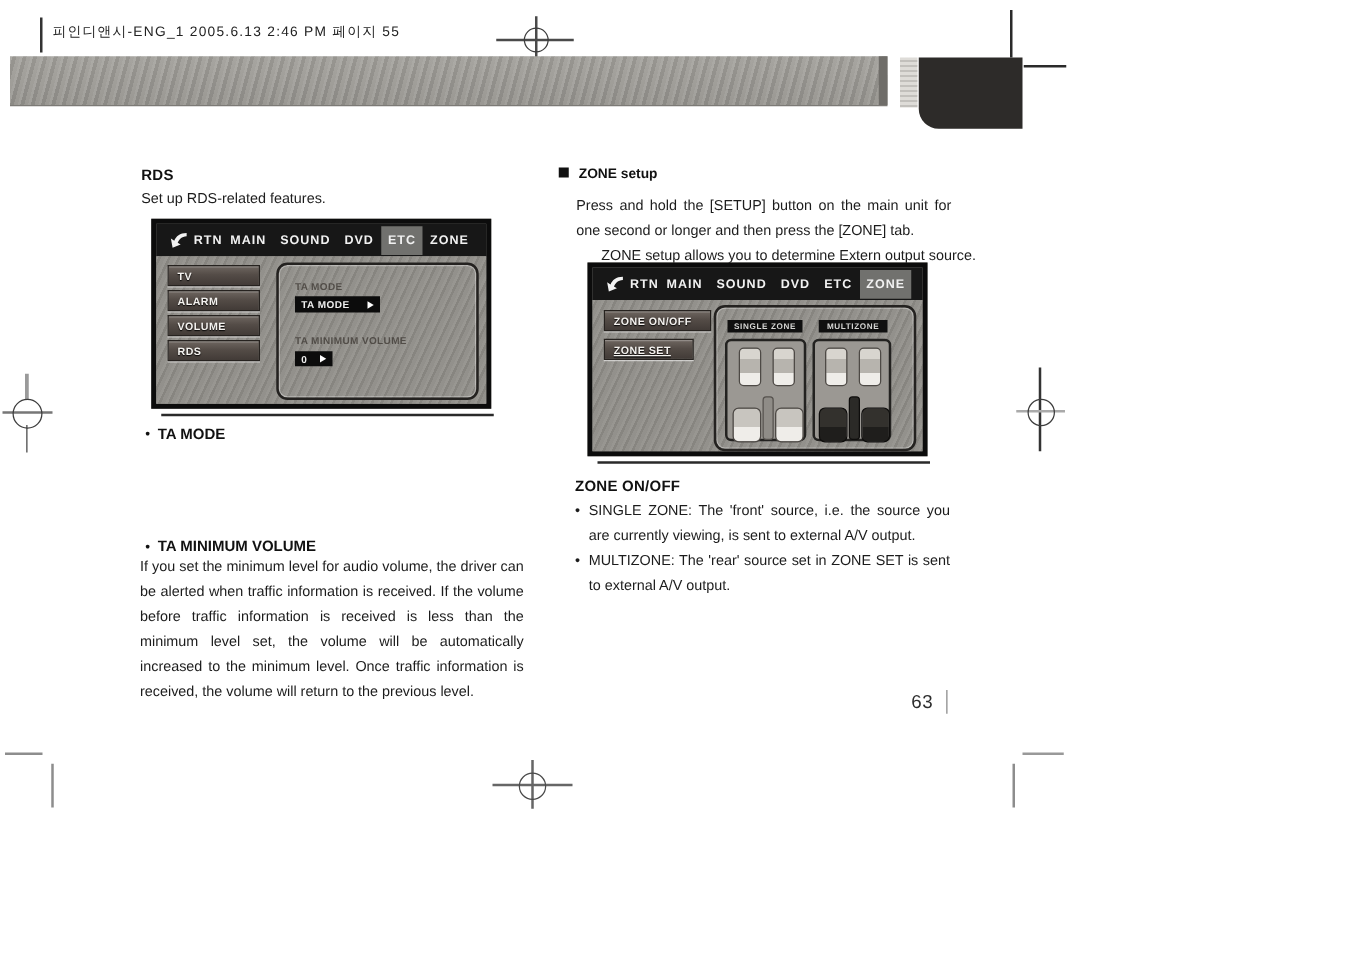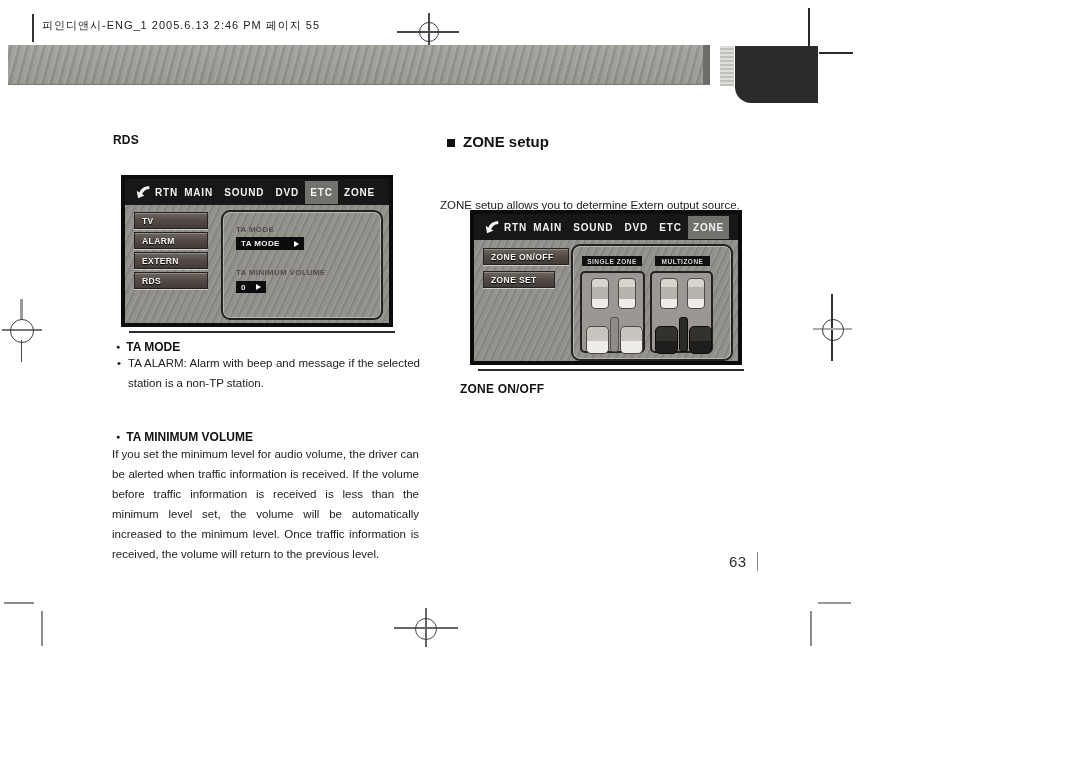--- a/index.html
+++ b/index.html
@@ -17,21 +17,21 @@
   .band::after{content:"";position:absolute;right:0;top:0;width:7px;height:100%;background:#6f6d69;}
   .band-gap{position:absolute;left:720px;top:46px;width:14px;height:40px;
         background:repeating-linear-gradient(180deg,#dedcd8 0 2px,#c2c0bc 2px 4px);}
   .dark-block{position:absolute;left:735px;top:46px;width:83px;height:57px;background:#2d2b29;
         border-bottom-left-radius:16px;}
   
   .h-bold{position:absolute;font-size:12px;font-weight:bold;color:#111;letter-spacing:.2px;}
   .body-txt{position:absolute;font-size:11.5px;line-height:20px;color:#1c1c1c;text-align:justify;}
   .dot-head{position:absolute;font-size:12px;font-weight:bold;color:#111;}
   .dot-head::before{content:"●";font-size:7px;vertical-align:2px;margin-right:6px;}
-  .sq-head{position:absolute;font-size:15px;font-weight:bold;color:#111;}
+  .sq-head{position:absolute;font-size:11px;font-weight:bold;color:#111;}
   .sq-head::before{content:"";display:inline-block;width:8px;height:8px;background:#111;margin-right:8px;}
   .bullet-item{position:relative;padding-left:11px;margin:0;}
   .bullet-item::before{content:"•";position:absolute;left:0;top:0;}
   
   .screen{position:absolute;border:4px solid #0c0c0c;background:#8f8d88;box-sizing:border-box;}
   .shadow-line{position:absolute;height:2px;background:#2a2a2a;}
   .nav{position:absolute;left:0;top:0;right:0;height:26px;background:#171717;display:flex;align-items:center;
        padding:0 9px;justify-content:space-between;box-sizing:border-box;}
   .rtn{display:flex;align-items:center;gap:4px;}
   .navtxt{font-size:10px;font-weight:bold;color:#f1f1f1;letter-spacing:.8px;}
@@ -106,87 +106,88 @@
     <div class="ln" style="left:425px;top:608px;width:1.5px;height:39px;background:#666;"></div>
     <div class="ch-circle" style="left:415px;top:618px;width:20px;height:20px;border-color:#4a4a4a;"></div>
   </div>
 
   <div class="ln" style="left:4px;top:602px;width:30px;height:2px;background:#8d8d8d;"></div>
   <div class="ln" style="left:41px;top:611px;width:2px;height:35px;background:#8d8d8d;"></div>
   <div class="ln" style="left:818px;top:602px;width:33px;height:2px;background:#999;"></div>
   <div class="ln" style="left:810px;top:611px;width:2px;height:35px;background:#8d8d8d;"></div>
 
   <div class="h-bold" style="left:113px;top:133px;">RDS</div>
+  <div class="body-txt" style="left:113px;top:149px;width:306px;">Set up RDS-related features.</div>
 
   <div class="screen" style="left:121px;top:175px;width:272px;height:152px;">
     <div class="nav">
       <div class="rtn">
         <svg width="17" height="15" viewBox="0 0 24 22">
           <path d="M22 2 C14 2 9.5 6 7.5 11 L3.5 8.5 L5.5 19.5 L15 15.5 L11.5 13.5 C13.5 9.5 16 6.5 22 6 Z" fill="#f2f2f2"></path>
         </svg>
         <span class="navtxt">RTN</span>
       </div>
       <span class="tab">MAIN</span>
       <span class="tab">SOUND</span>
       <span class="tab">DVD</span>
       <span class="tab active">ETC</span>
       <span class="tab">ZONE</span>
     </div>
     <div class="scr-body">
       <div style="position:absolute;left:0;top:7px;">
         <div class="side-btn">TV</div>
         <div class="side-btn">ALARM</div>
-        <div class="side-btn">EXTERN</div>
+        <div class="side-btn">VOLUME</div>
         <div class="side-btn">RDS</div>
       </div>
       <div class="panel" style="left:96px;top:5px;width:158px;height:106px;">
         <div class="faint-label" style="position:absolute;left:13px;top:13px;">TA MODE</div>
         <div class="blk-btn" style="position:absolute;left:13px;top:25px;width:68px;height:13px;">
           <span>TA MODE</span>
           <span class="tri"></span>
         </div>
         <div class="faint-label" style="position:absolute;left:13px;top:56px;">TA MINIMUM VOLUME</div>
         <div class="blk-btn" style="position:absolute;left:13px;top:69px;width:30px;height:12px;">
           <span>0</span>
           <span class="tri"></span>
         </div>
       </div>
     </div>
   </div>
   <div class="shadow-line" style="left:129px;top:331px;width:266px;"></div>
 
   <div class="dot-head" style="left:116px;top:340px;"><span>TA MODE</span></div>
   <div class="body-txt" style="left:117px;top:353px;width:303px;">
-    <div class="bullet-item">TA ALARM: Alarm with beep and message if the selected station is a non-TP station.</div>
   </div>
 
   <div class="dot-head" style="left:116px;top:430px;"><span>TA MINIMUM VOLUME</span></div>
   <div class="body-txt" style="left:112px;top:444px;width:307px;">If you set the minimum level for audio volume, the driver can be alerted when traffic information is received. If the volume before traffic information is received is less than the minimum level set, the volume will be automatically increased to the minimum level. Once traffic information is received, the volume will return to the previous level.</div>
 
   <div class="sq-head" style="left:447px;top:133px;"><span>ZONE setup</span></div>
-  <div class="body-txt" style="left:440px;top:195px;width:300px;text-align:left;">ZONE setup allows you to determine Extern output source.</div>
+  <div class="body-txt" style="left:461px;top:155px;width:300px;">Press and hold the [SETUP] button on the main unit for one second or longer and then press the [ZONE] tab.</div>
+  <div class="body-txt" style="left:481px;top:195px;width:300px;text-align:left;">ZONE setup allows you to determine Extern output source.</div>
 
   <div class="screen" style="left:470px;top:210px;width:272px;height:155px;">
     <div class="nav">
       <div class="rtn">
         <svg width="17" height="15" viewBox="0 0 24 22">
           <path d="M22 2 C14 2 9.5 6 7.5 11 L3.5 8.5 L5.5 19.5 L15 15.5 L11.5 13.5 C13.5 9.5 16 6.5 22 6 Z" fill="#f2f2f2"></path>
         </svg>
         <span class="navtxt">RTN</span>
       </div>
       <span class="tab">MAIN</span>
       <span class="tab">SOUND</span>
       <span class="tab">DVD</span>
       <span class="tab">ETC</span>
       <span class="tab active">ZONE</span>
     </div>
     <div class="scr-body">
       <div style="position:absolute;left:0;top:8px;">
         <div class="side-btn" style="width:86px;margin-bottom:6px;">ZONE ON/OFF</div>
-        <div class="side-btn" style="width:72px;">ZONE SET</div>
+        <div class="side-btn" style="width:72px;text-decoration:underline;">ZONE SET</div>
       </div>
       <div class="panel" style="left:97px;top:4px;width:158px;height:113px;">
         <div class="zone-label" style="position:absolute;left:9px;top:10px;width:60px;">SINGLE ZONE</div>
         <div class="zone-label" style="position:absolute;left:82px;top:10px;width:55px;">MULTIZONE</div>
 
         <div class="zone-box" style="left:7px;top:25px;width:65px;height:82px;">
           <div class="seat-row" style="left:9px;top:5px;gap:9px;">
             <div class="seat-f"></div>
             <div class="seat-f"></div>
           </div>
@@ -207,17 +208,21 @@
             <div class="console console-dark"></div>
             <div class="seat-r seat-dark"></div>
           </div>
         </div>
       </div>
     </div>
   </div>
   <div class="shadow-line" style="left:478px;top:369px;width:266px;"></div>
 
   <div class="h-bold" style="left:460px;top:382px;">ZONE ON/OFF</div>
+  <div class="body-txt" style="left:460px;top:399px;width:300px;">
+    <div class="bullet-item">SINGLE ZONE: The 'front' source, i.e. the source you are currently viewing, is sent to external A/V output.</div>
+    <div class="bullet-item">MULTIZONE: The 'rear' source set in ZONE SET is sent to external A/V output.</div>
+  </div>
 
   <div class="pageno" style="left:729px;top:553px;">63</div>
   <div class="ln" style="left:757px;top:552px;width:1px;height:19px;background:#888;"></div>
 
 </div>
 
 </body></html>

